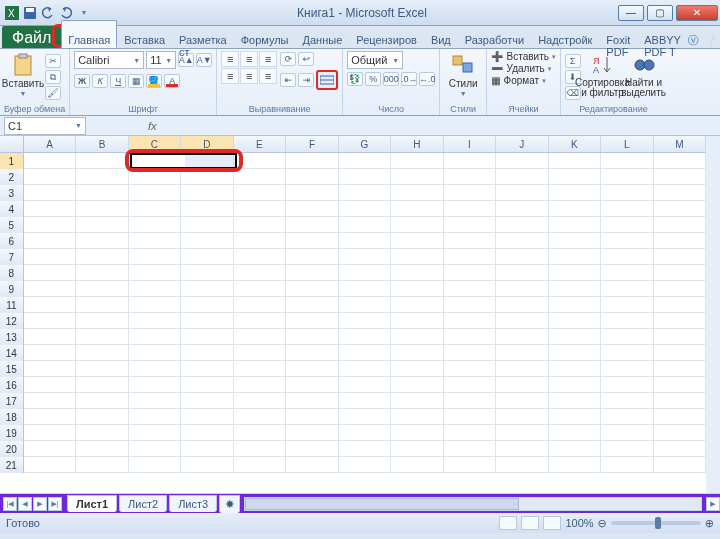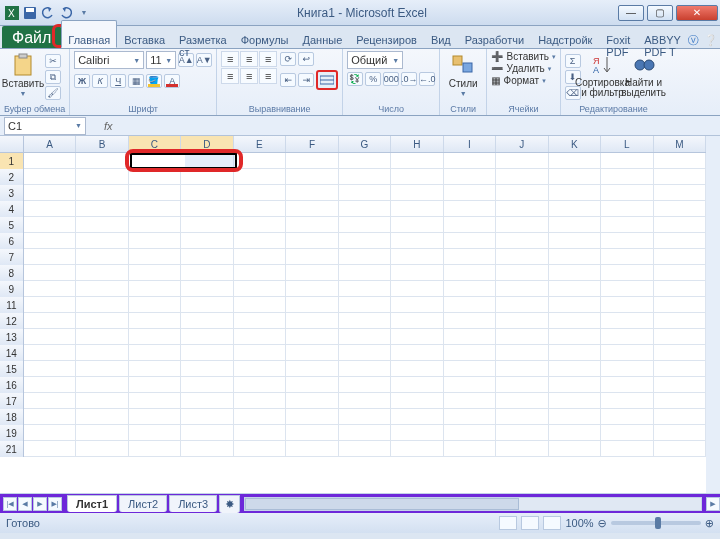--- a/index.html
+++ b/index.html
@@ -35,21 +35,21 @@
   .font-name { width:70px; justify-content:space-between;}
   .font-size { width:30px; justify-content:space-between;}
   .align-grid { display:grid; grid-template-columns:repeat(3,18px); grid-auto-rows:16px; gap:1px; }
   .align-btn { border:1px solid #cdd9ea; background:#f7fbff; display:flex; align-items:center; justify-content:center;}
   .merge-btn { width:22px; height:20px; border:2px solid #e02829; border-radius:3px; background:#e6eef9; display:flex; align-items:center; justify-content:center;}
   .num-sel { width:56px; height:18px; border:1px solid #abb9cf; background:#fff; font-size:11px; display:flex; justify-content:space-between; align-items:center; padding:0 3px;}
   .cells-col { display:flex; flex-direction:column; gap:1px; font-size:10px;}
   .cells-item { display:flex; align-items:center; gap:3px;}
   
   
-  .formula-bar { height:20px; background:#e6eef9; border-bottom:1px solid #b2c3da; display:flex; align-items:center;}
+  .formula-bar { height:20px; background:#e6eef9; border-bottom:1px solid #b2c3da; display:flex; align-items:center;gap:44px;}
   .name-box { width:82px; height:18px; background:#fff; border:1px solid #abb9cf; margin-left:4px; display:flex; align-items:center; justify-content:space-between; padding:0 3px; font-size:11px;}
   .fx-area { display:flex; align-items:center; gap:6px; margin-left:18px;}
   .fx { font-style:italic; font-size:11px; color:#666;}
   
   
   .grid-area { position:relative; height:357px; background:#fff; overflow:hidden; border-right:14px solid #e6eef9; }
   .colhdrs { display:flex; height:17px; background:linear-gradient(#f4f7fc,#dfe8f5); border-bottom:1px solid #b6c5dc;}
   .rowhdr { width:24px; background:linear-gradient(#f4f7fc,#dfe8f5); border-right:1px solid #b6c5dc; text-align:center; font-size:10px; display:flex; align-items:center; justify-content:center;}
   .colhdr { width:53px; border-right:1px solid #cdd9ea; text-align:center; font-size:10px; display:flex; align-items:center; justify-content:center; color:#3b5a82;}
   .colhdr.sel { background:#f9e4b2; }
@@ -611,20 +611,36 @@
         <div class="cell"></div>
         <div class="cell"></div>
         <div class="cell"></div>
         <div class="cell"></div>
         <div class="cell"></div>
         <div class="cell"></div>
         <div class="cell"></div>
         <div class="cell"></div>
       </div>
       <div class="gridrow">
+        <div class="rowhdr">20</div>
+        <div class="cell"></div>
+        <div class="cell"></div>
+        <div class="cell"></div>
+        <div class="cell"></div>
+        <div class="cell"></div>
+        <div class="cell"></div>
+        <div class="cell"></div>
+        <div class="cell"></div>
+        <div class="cell"></div>
+        <div class="cell"></div>
+        <div class="cell"></div>
+        <div class="cell"></div>
+        <div class="cell"></div>
+      </div>
+      <div class="gridrow">
         <div class="rowhdr">21</div>
         <div class="cell"></div>
         <div class="cell"></div>
         <div class="cell"></div>
         <div class="cell"></div>
         <div class="cell"></div>
         <div class="cell"></div>
         <div class="cell"></div>
         <div class="cell"></div>
         <div class="cell"></div>

